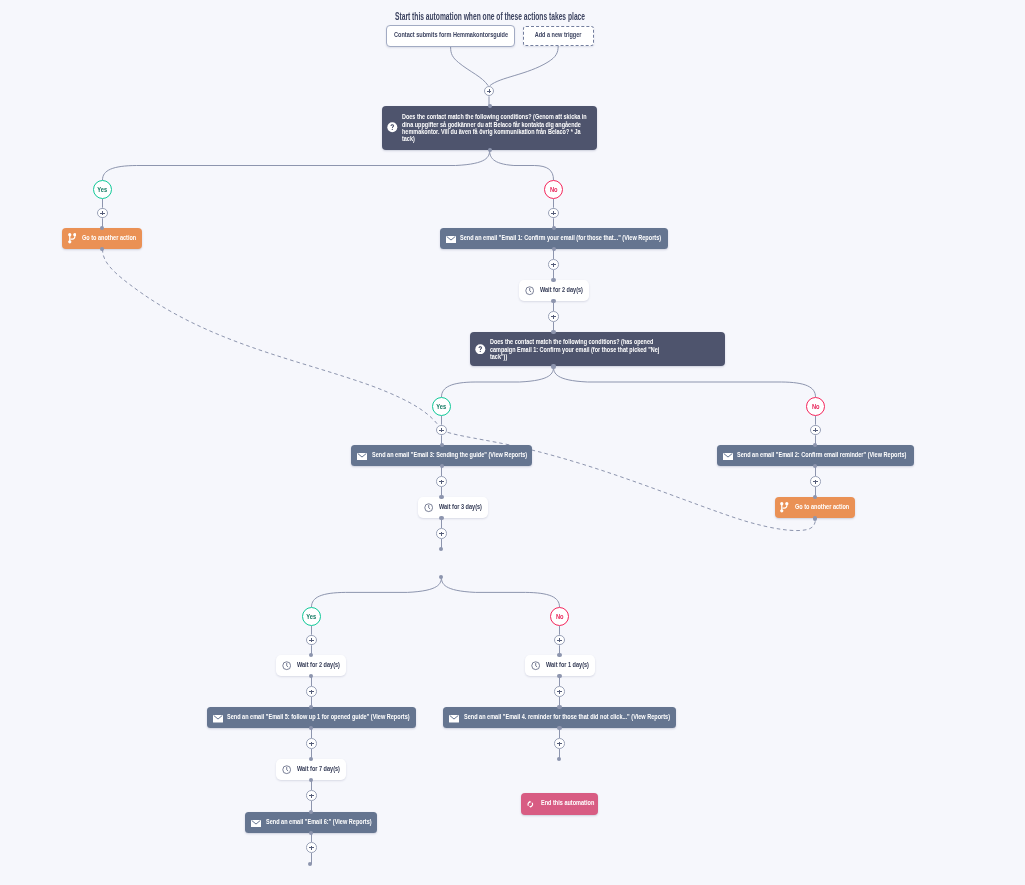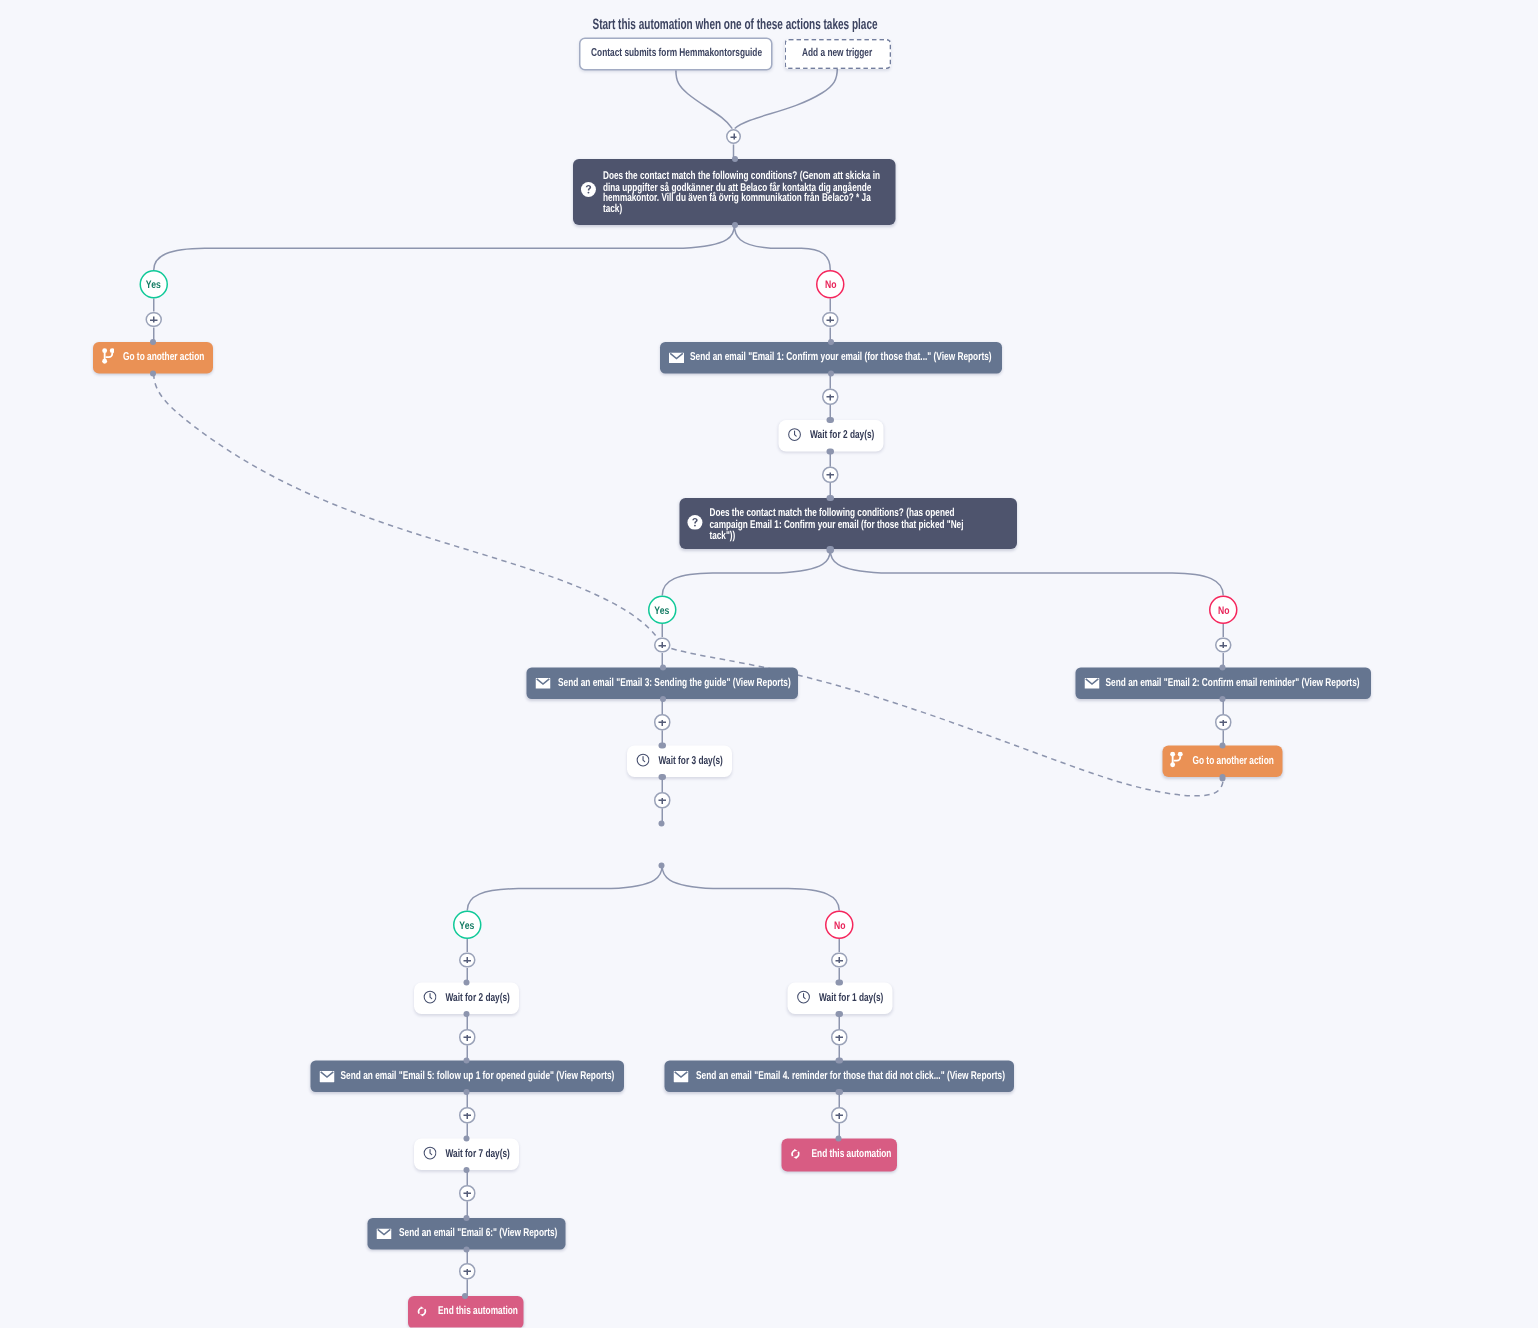--- a/index.html
+++ b/index.html
@@ -17,21 +17,21 @@
   .trigger.dashed{border:1px dashed #737e9e;border-radius:3px;}
   .cond{background:#4e546d;border-radius:4px;color:#fff;padding-left:5.2px;padding-right:6px;box-shadow:0 1px 2px rgba(60,70,110,.22);}
   .cond .txt{flex:0 0 auto;width:256px;font-size:7.5px;font-weight:700;line-height:7.4px;transform:scaleX(.73);transform-origin:0 50%;margin-right:-69.1px;}
   .cond .txt .sq{display:block;white-space:normal;transform:none;margin:0 !important;}
   .action{background:#657590;border-radius:3.5px;color:#fff;padding-left:5.8px;padding-right:8px;box-shadow:0 1px 2px rgba(60,70,110,.22);}
   .action .sq{font-size:7.6px;font-weight:700;position:relative;top:-0.9px;}
   .wait{background:#fff;border-radius:5px;color:#333a55;padding-left:6px;padding-right:8px;box-shadow:0 1px 2px rgba(60,70,110,.16);}
   .wait .sq{font-size:7.6px;font-weight:700;position:relative;top:-0.9px;}
   .goto{background:#ea9155;border-radius:4px;color:#fff;padding-left:5.5px;padding-right:8px;box-shadow:0 1px 2px rgba(60,70,110,.22);}
   .goto .sq{font-size:7.6px;font-weight:700;position:relative;top:-0.9px;}
-  .endauto{background:#d85c83;border-radius:4px;color:#fff;padding-left:5.7px;padding-right:4.5px;box-shadow:0 1px 2px rgba(60,70,110,.22);}
+  .endauto{background:#d85c83;border-radius:4px;color:#fff;padding-left:5.7px;padding-right:4.5px;box-shadow:0 1px 2px rgba(60,70,110,.22);margin-top:34px;}
   .endauto .sq{font-size:7.6px;font-weight:700;position:relative;top:-0.9px;}
   .ico{flex:0 0 auto;display:block;}
   .badge{position:absolute;box-sizing:border-box;width:19px;height:19px;border-radius:50%;background:#fff;display:flex;align-items:center;justify-content:center;}
   .badge .sq{font-size:7.2px;font-weight:700;transform:scaleX(.80);}
   .badge.yes{border:1.6px solid #10c998;}
   .badge.yes .sq{color:#127a62;}
   .badge.no{border:1.6px solid #f5265c;}
   .badge.no .sq{color:#e8255a;}
   .plus{position:absolute;box-sizing:border-box;width:10.6px;height:10.6px;border-radius:50%;background:#fff;border:0.9px solid #9aa2b8;}
   .plus i{position:absolute;background:#555d79;display:block;}
@@ -156,21 +156,21 @@
     <div class="node wait" style="left:518.5px;top:280px;width:70px;height:21px">
       <span class="ico">
         <svg width="9.4" height="9.4" viewBox="0 0 24 24" fill="none" stroke="#464f6e" stroke-width="1.8">
             <circle cx="12" cy="12" r="10"></circle>
             <path d="M12 6.0V12.2 L14.8 14.6" stroke-linecap="round" stroke-linejoin="round" stroke-width="1.9"></path>
           </svg>
       </span>
       <span class="sq" style="margin-left: 6px; margin-right: -15.93px;">Wait for 2 day(s)</span>
     </div>
 
-    <div class="node cond" style="left:453px;top:332.1px;width:225px;height:34.4px">
+    <div class="node cond" style="left:470px;top:332.1px;width:255px;height:34.4px">
       <span class="ico">
         <svg width="10.6" height="10.6" viewBox="0 0 24 24">
             <circle cx="12" cy="12" r="11.3" fill="#fff"></circle>
             <path d="M12 5.1c-2.3 0-4 1.6-4 3.7h2.4c0-.9.7-1.5 1.6-1.5s1.6.6 1.6 1.4c0 .6-.3 1-1 1.5-1 .7-1.5 1.3-1.5 2.6v.8h2.3v-.6c0-.8.3-1.2 1.1-1.8 1.1-.8 1.6-1.6 1.6-2.7 0-2-1.8-3.4-4.1-3.4zm0 10.3a1.4 1.4 0 100 2.8 1.4 1.4 0 000-2.8z" fill="#4e546d"></path>
           </svg>
       </span>
       <span class="txt" style="margin-left:4.6px">
           <span class="sq">Does the contact match the following conditions? (has opened campaign Email 1: Confirm your email (for those that picked "Nej tack"))</span>
         </span>
     </div>

